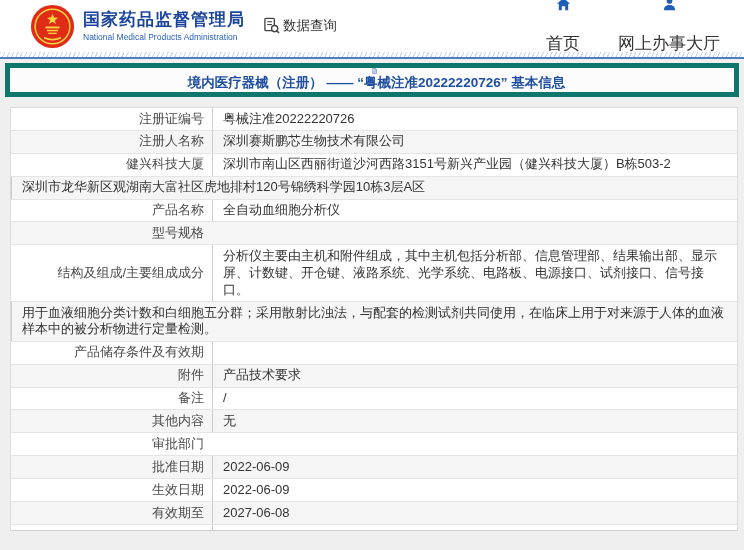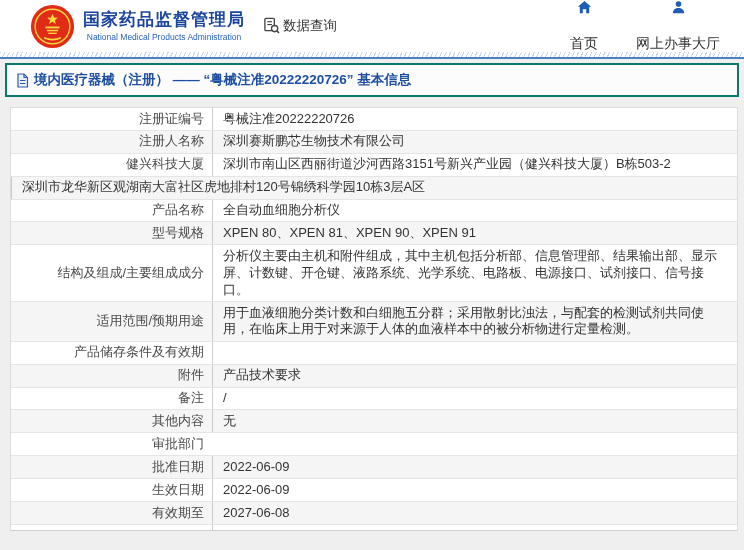--- a/index.html
+++ b/index.html
@@ -9,21 +9,21 @@
     font-family:"Liberation Sans","DejaVu Sans",sans-serif;
     overflow:hidden;
   }
 
   
   .header {
     height:52px; background:#ffffff;
     display:flex; align-items:center;
     padding-left:30px;
   }
-  .brand { display:flex; align-items:center;text-align:center; }
+  .brand { display:flex; align-items:center; }
   .emblem { width:45px; height:45px; display:block; }
   .brand-text { margin-left:8px; }
   .brand-title {
     color:#1b449c; font-size:17px; font-weight:bold; letter-spacing:1px;
     line-height:1.2;
   }
   .brand-subtitle { color:#2a63b8; font-size:8.5px; margin-top:1px; }
 
   .data-query {
     display:flex; margin-left:18px; cursor:pointer;
@@ -33,34 +33,34 @@
 
   .top-nav {
     margin-left:auto; margin-right:24px;
     display:flex; gap:38px;
   }
   .nav-item {
     display:flex; flex-direction:column; align-items:center;
     cursor:pointer; text-decoration:none;
   }
   .nav-item svg { width:15px; height:15px; }
-  .nav-item .nav-label { color:#333; font-size:14px; margin-top:20px; }
+  .nav-item .nav-label { color:#333; font-size:17px; margin-top:20px; }
 
   
   .deco-hatch {
     height:5px;
     background:repeating-linear-gradient(115deg,#c3d6ec 0 1px,#ffffff 1px 4px);
   }
   .deco-line { height:2px; background:#4d7fc1; }
 
   
   .breadcrumb {
     margin:4px 5px 0 5px; height:34px;
-    background:#fcfcfd; border:2px solid #0f766e;
-    display:flex; align-items:center; padding-left:9px;
+    background:#fcfcfd; border:5px solid #0f766e;
+    display:flex; align-items:center; padding-left:9px;flex-direction:column;
   }
   .breadcrumb svg { width:13px; height:15px; margin-right:5px; }
   .breadcrumb .crumb-text {
     color:#1f4fa0; font-size:13.5px; font-weight:bold;
   }
 
   
   .info-table {
     margin:10px 6px 0 10px; width:728px;
     background:#ffffff; border:1px solid #dcdcdd;
@@ -170,32 +170,28 @@
       <div class="row">
         <div class="cell label">
           <span>产品名称</span>
         </div>
         <div class="cell value">全自动血细胞分析仪</div>
       </div>
       <div class="row">
         <div class="cell label">
           <span>型号规格</span>
         </div>
-        <div class="cell value">XPEN 80、XPEN 81、XPEN 90、XPEN 91</div>
       </div>
       <div class="row">
         <div class="cell label">
           <span>结构及组成/主要组成成分</span>
         </div>
         <div class="cell value">分析仪主要由主机和附件组成，其中主机包括分析部、信息管理部、结果输出部、显示屏、计数键、开仓键、液路系统、光学系统、电路板、电源接口、试剂接口、信号接口。</div>
       </div>
       <div class="row">
-        <div class="cell label">
-          <span>适用范围/预期用途</span>
-        </div>
         <div class="cell value">用于血液细胞分类计数和白细胞五分群；采用散射比浊法，与配套的检测试剂共同使用，在临床上用于对来源于人体的血液样本中的被分析物进行定量检测。</div>
       </div>
       <div class="row">
         <div class="cell label">
           <span>产品储存条件及有效期</span>
         </div>
         <div class="cell value"></div>
       </div>
       <div class="row">
         <div class="cell label">

